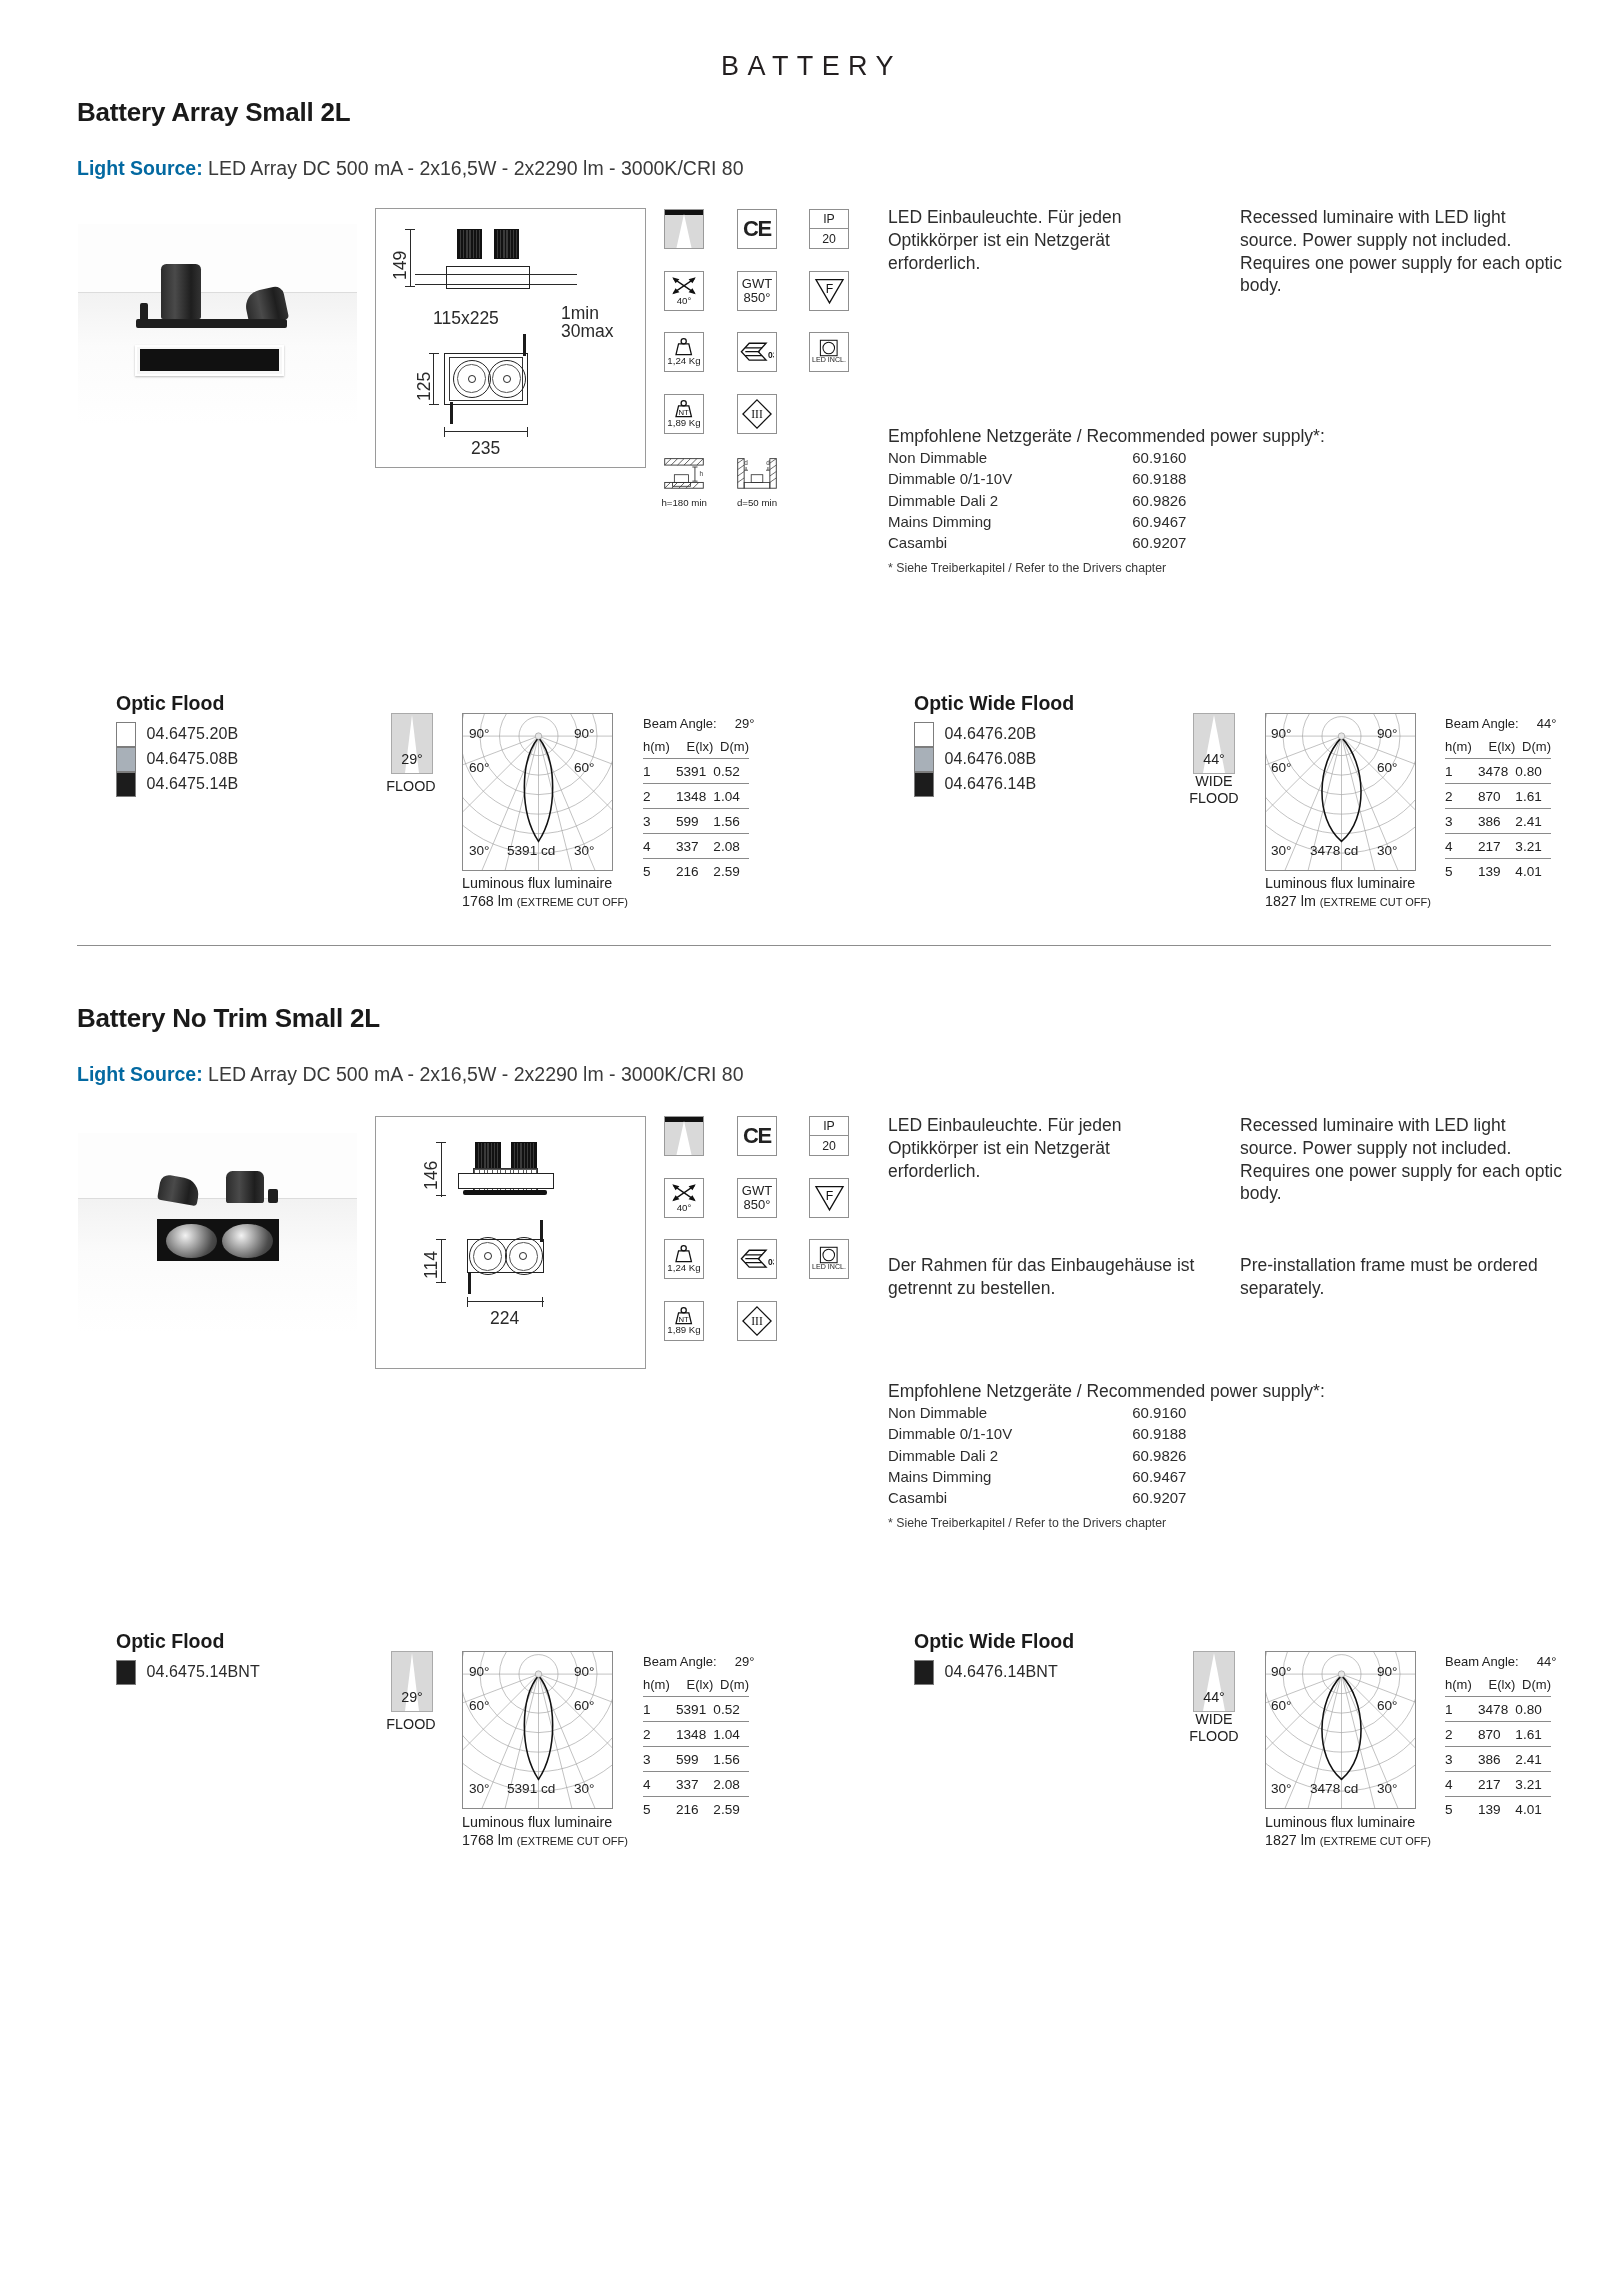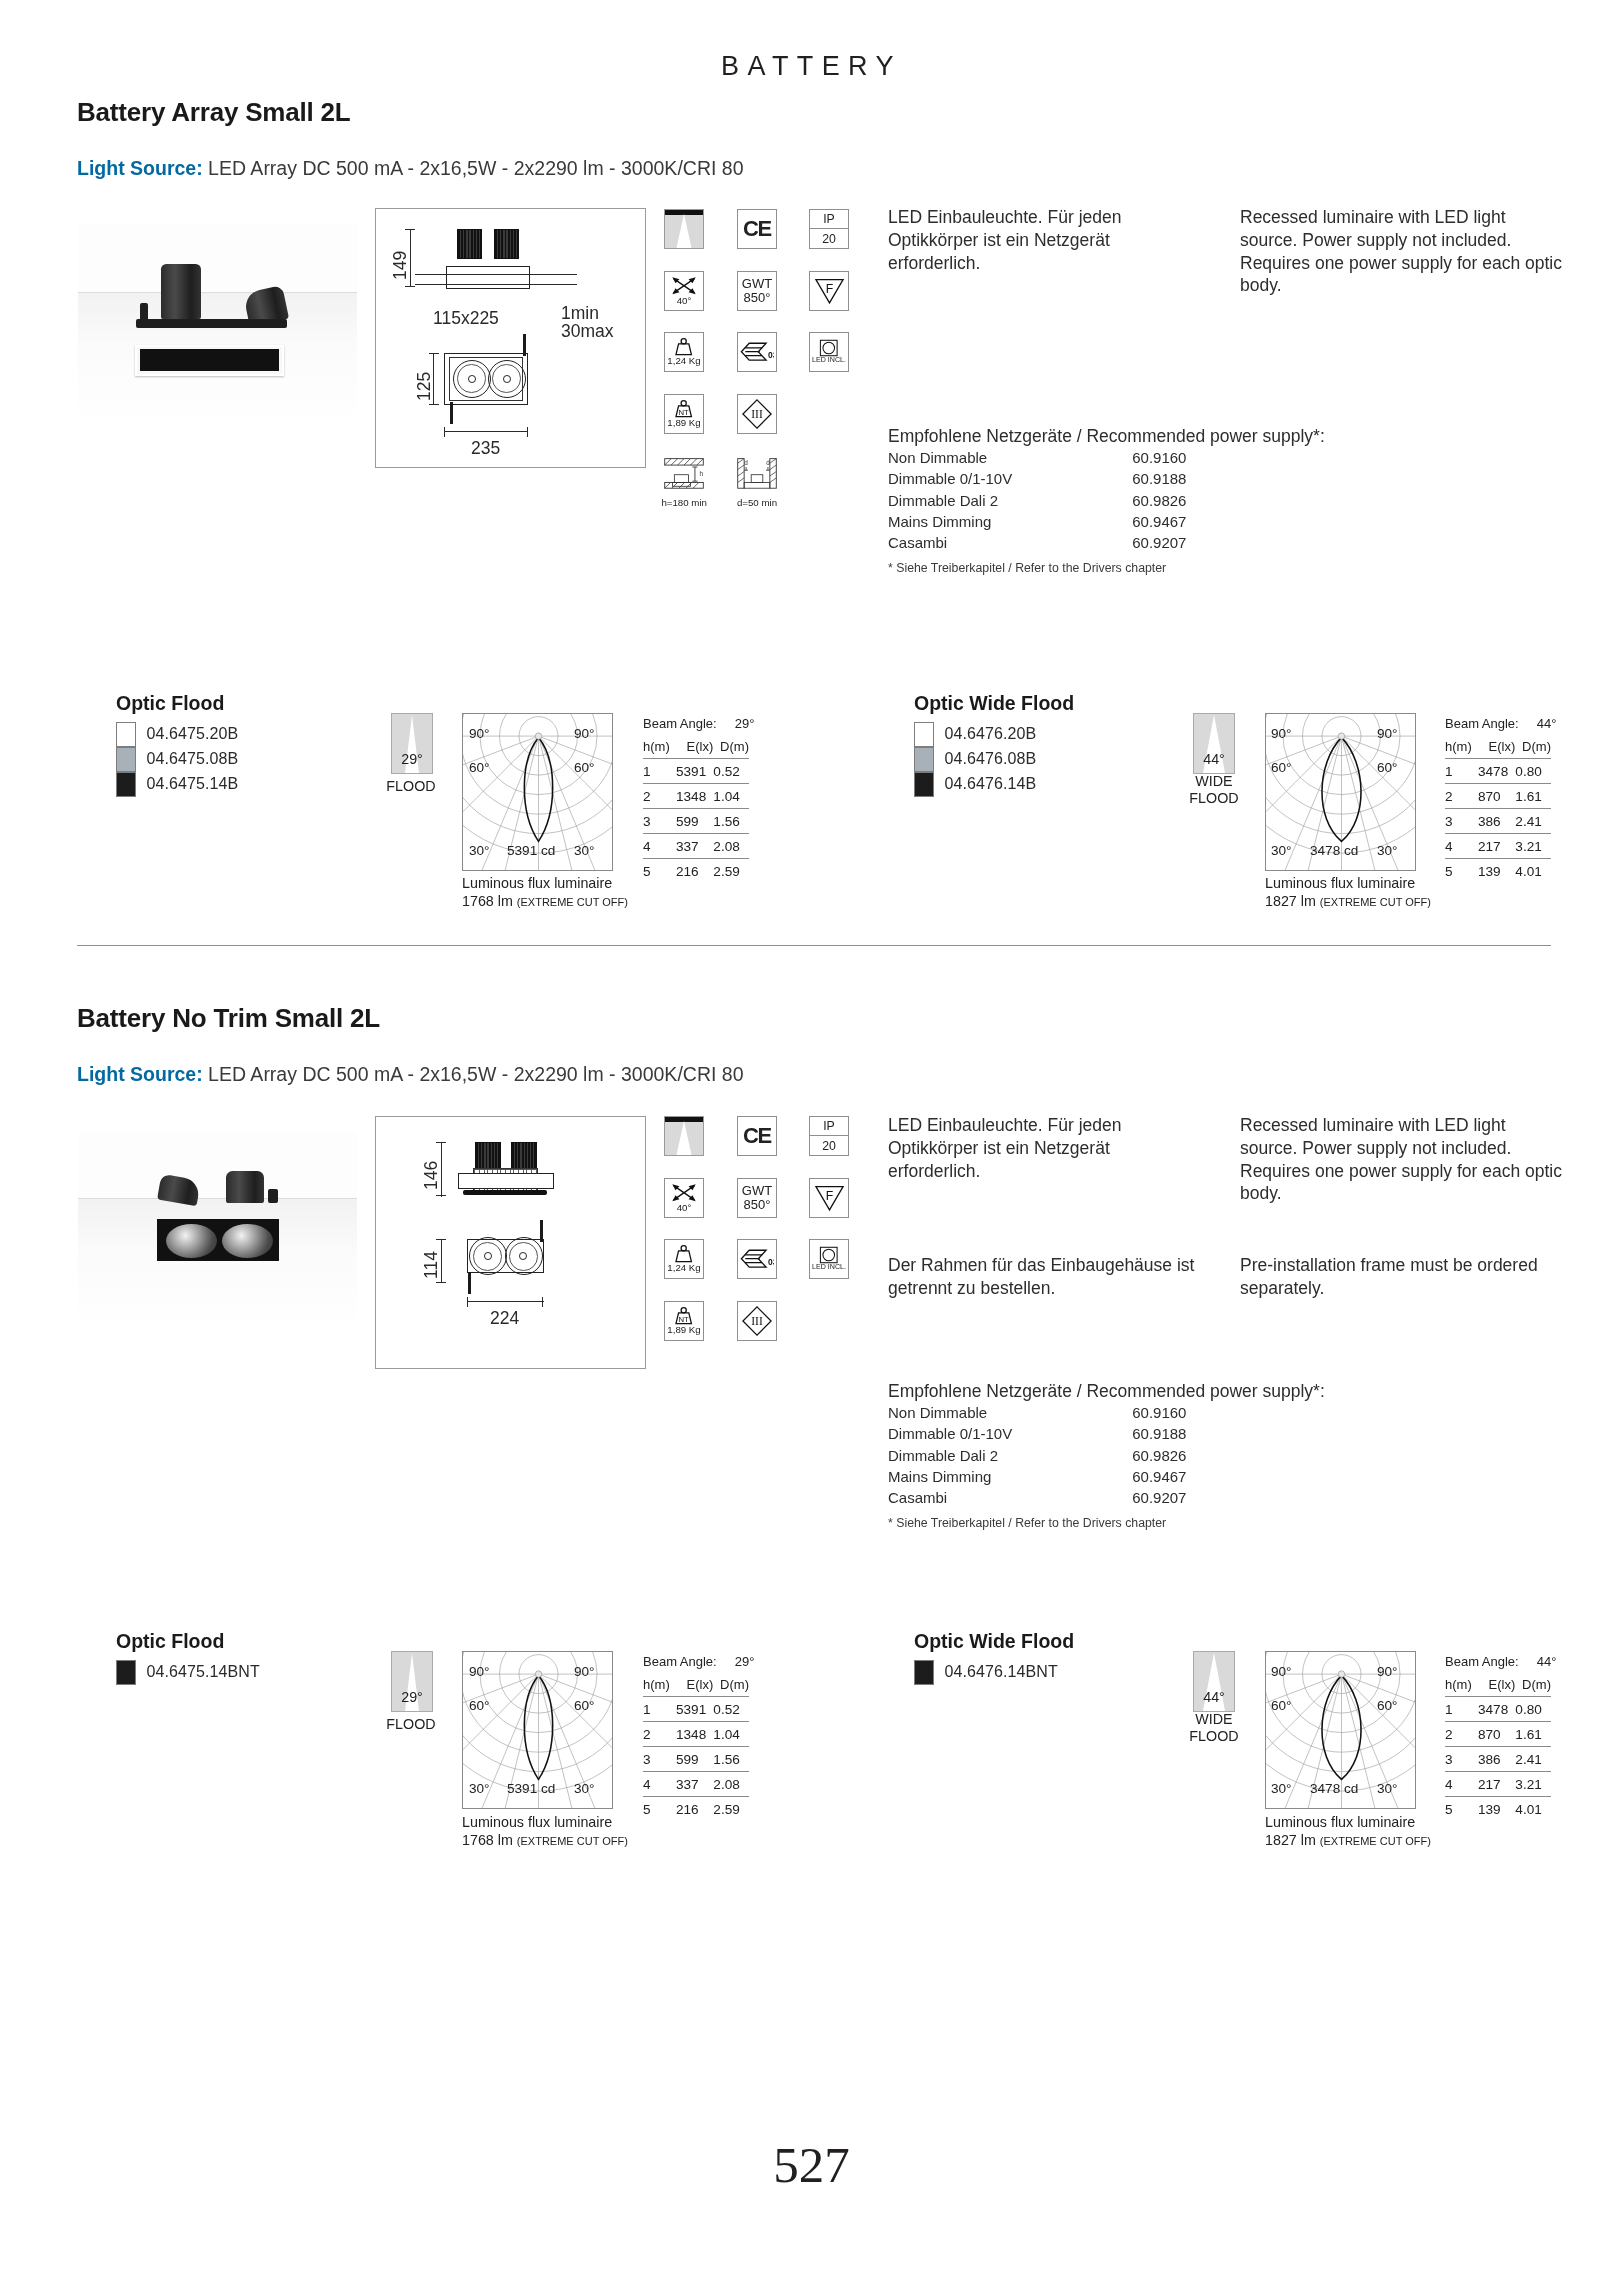--- a/index.html
+++ b/index.html
@@ -917,16 +917,15 @@
           </tr>
         <tr class="last">
             <td>5</td>
             <td>139</td>
             <td>4.01</td>
           </tr>
       </tbody>
     </table>
   </div>
 
-  <div class="pagenum" style="top:2136px;">527</div>
 
 </div>
 
 
 </body></html>

